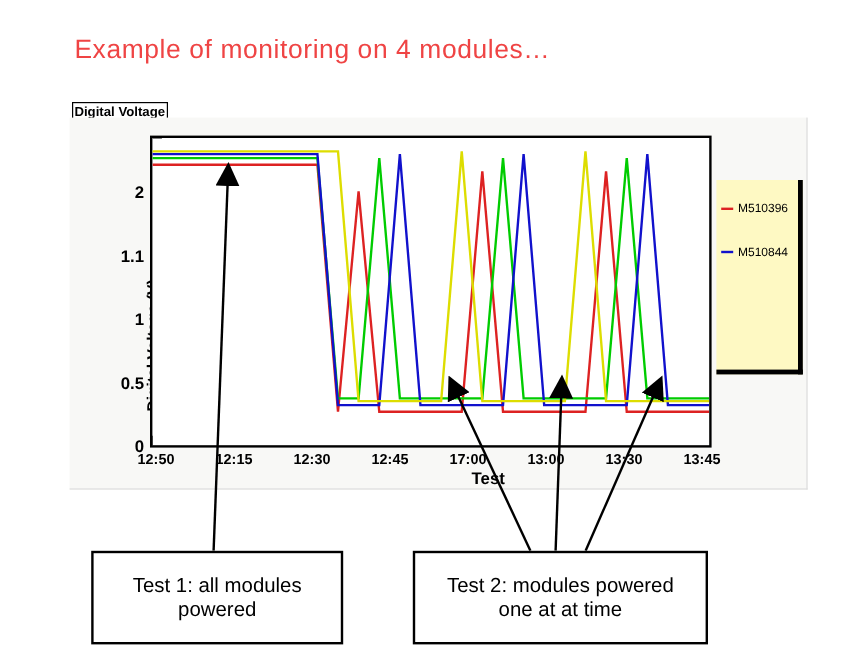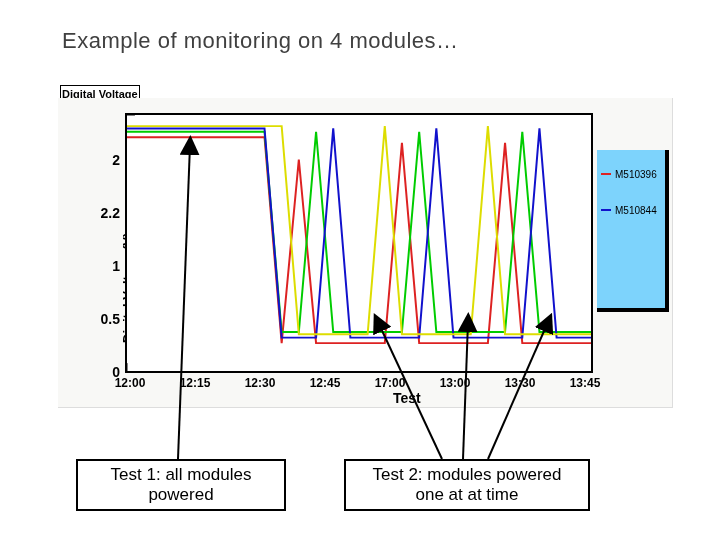--- a/index.html
+++ b/index.html
@@ -9,21 +9,21 @@
     height: 540px;
     font-family: "Comic Sans MS", "Segoe UI", sans-serif;
     background: #ffffff;
     position: relative;
   }
   .title {
     position: absolute;
     left: 62px;
     top: 28px;
     font-size: 22px;
-    color: #404040;
+    color: #ef4444;
     letter-spacing: 0.5px;
   }
   .boxed-label {
     position: absolute;
     left: 60px;
     top: 85px;
     font: bold 11px Arial, sans-serif;
     border: 1px solid #000;
     padding: 2px 1px;
     background: #fff;
@@ -78,62 +78,62 @@
     left: 335px;
     top: 292px;
     font: bold 14px Arial, sans-serif;
   }
   .legend {
     position: absolute;
     left: 539px;
     top: 52px;
     width: 72px;
     height: 162px;
-    background: #7dd3fc;
+    background: #fef9c3;
     border-right: 4px solid #000;
     border-bottom: 4px solid #000;
     font: 10px Arial, sans-serif;
     padding: 6px 4px;
   }
   .legend-row {
     display: flex;
     align-items: center;
     gap: 4px;
     height: 36px;
   }
   .legend-swatch { width: 10px; height: 2px; display: inline-block; }
   .legend-swatch.dashed { height: 0; border-top: 2px dashed currentColor; }
   .annot {
     position: absolute;
     border: 2px solid #000;
     background: #fff;
     font-size: 17px;
     text-align: center;
-    padding: 4px 10px;
+    padding: 17px 10px;
   }
   .annot1 { left: 76px;  top: 459px; width: 210px; }
   .annot2 { left: 344px; top: 459px; width: 246px; }
 </style>
 </head>
 <body>
 
 <div class="title">Example of monitoring on 4 modules…</div>
 
 <div class="boxed-label">Digital Voltage</div>
 
 <div class="chart-outer">
   <div class="y-label">Digital Voltage (V)</div>
 
   <div class="y-tick" style="left:36px;top:266px">0</div>
   <div class="y-tick" style="left:36px;top:213px">0.5</div>
   <div class="y-tick" style="left:36px;top:160px">1</div>
-  <div class="y-tick" style="left:36px;top:107px">2.2</div>
+  <div class="y-tick" style="left:36px;top:107px">1.1</div>
   <div class="y-tick" style="left:36px;top:54px">2</div>
 
-  <div class="x-tick" style="left:52px;top:278px">12:00</div>
+  <div class="x-tick" style="left:52px;top:278px">12:50</div>
   <div class="x-tick" style="left:117px;top:278px">12:15</div>
   <div class="x-tick" style="left:182px;top:278px">12:30</div>
   <div class="x-tick" style="left:247px;top:278px">12:45</div>
   <div class="x-tick" style="left:312px;top:278px">17:00</div>
   <div class="x-tick" style="left:377px;top:278px">13:00</div>
   <div class="x-tick" style="left:442px;top:278px">13:30</div>
   <div class="x-tick" style="left:507px;top:278px">13:45</div>
 
   <div class="x-label">Test</div>
 

